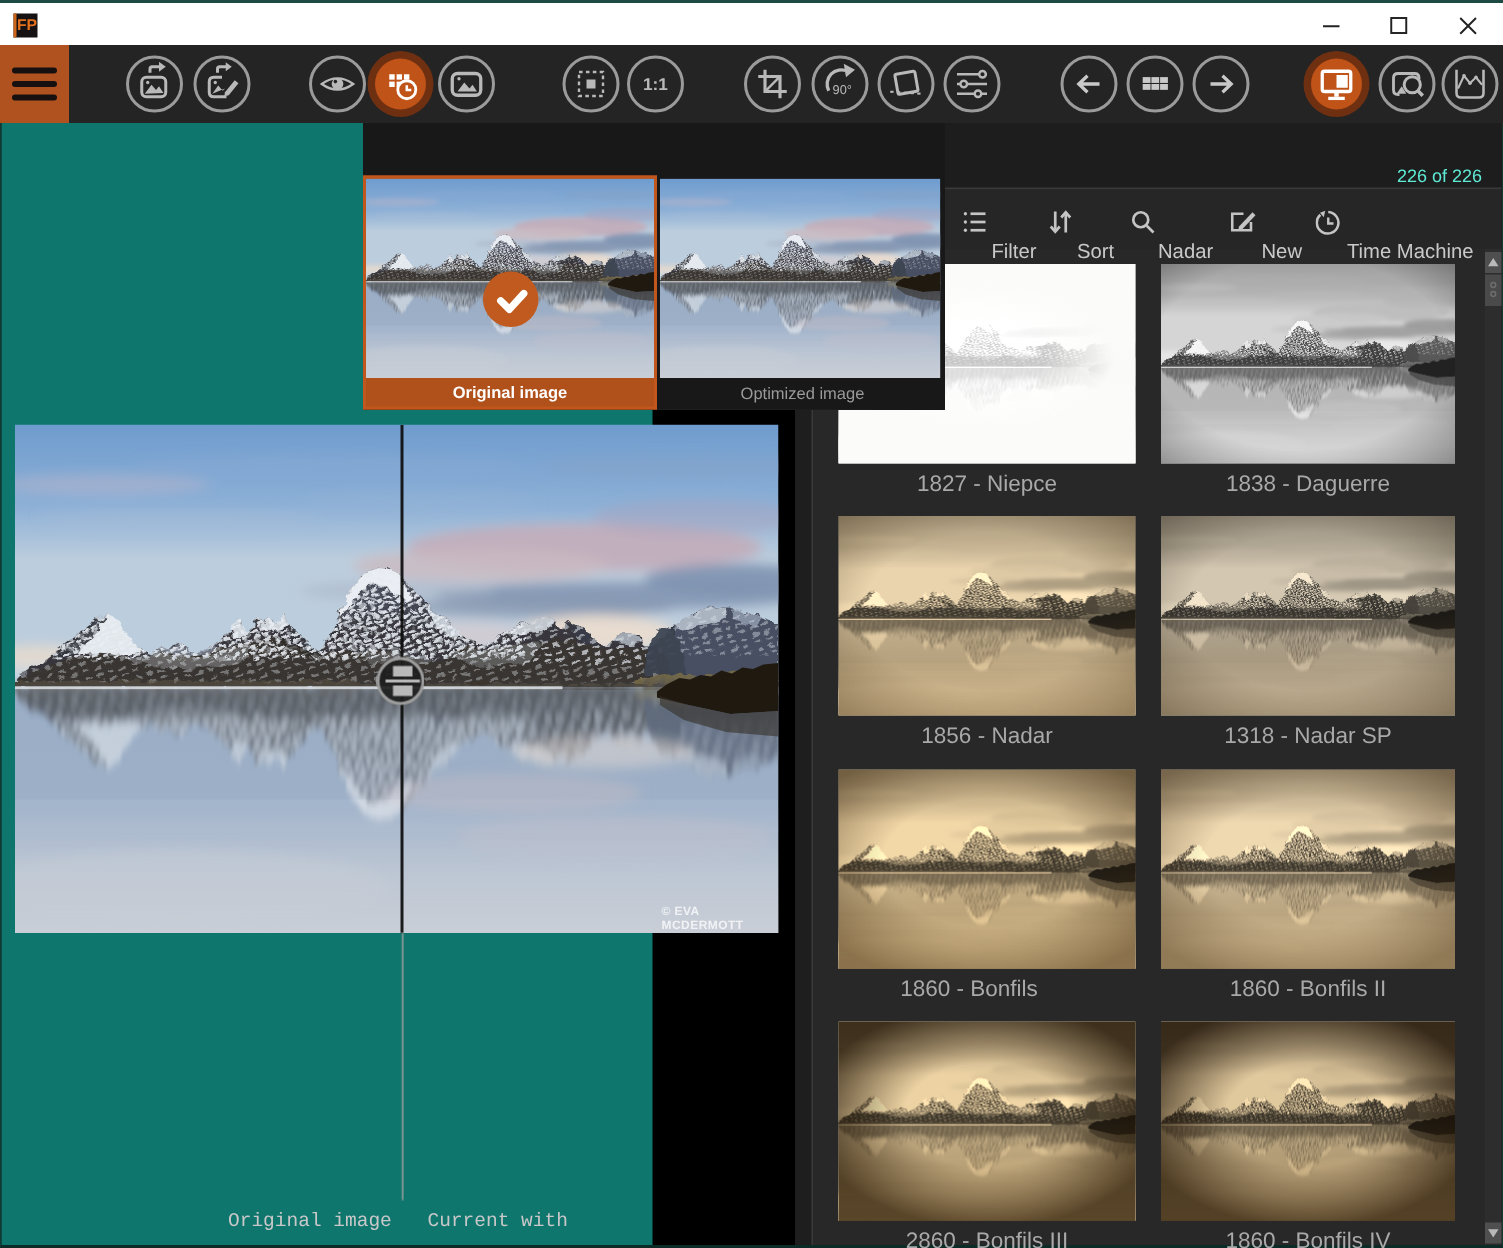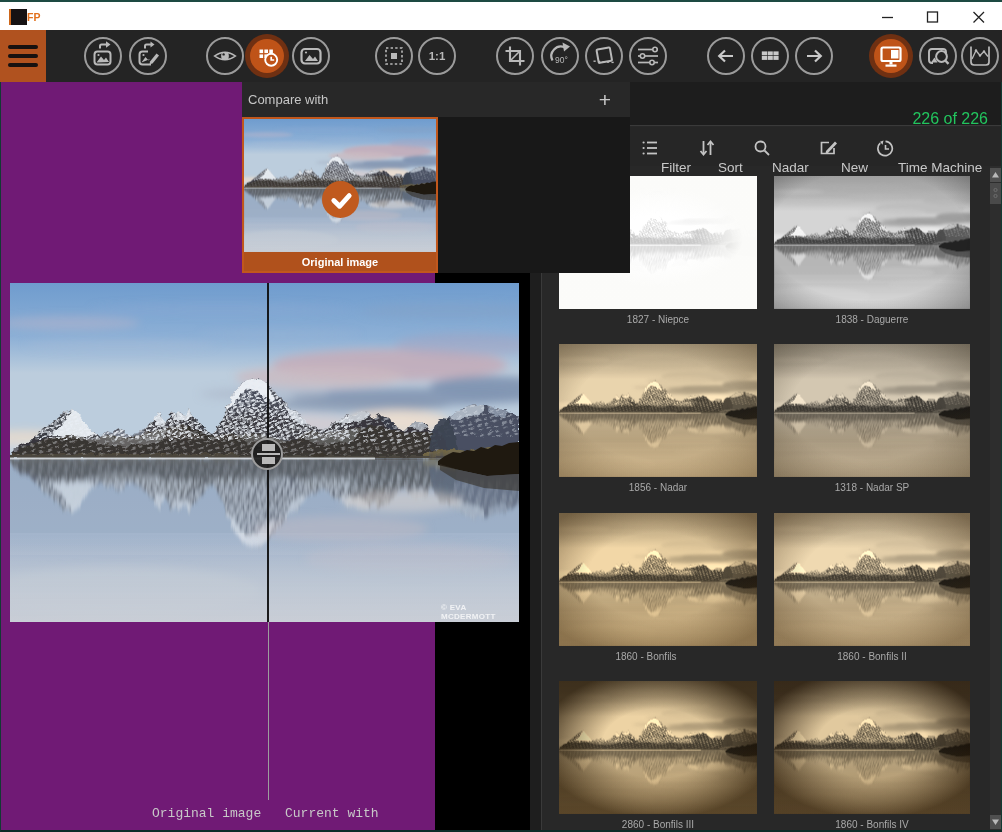--- a/index.html
+++ b/index.html
@@ -4,54 +4,54 @@
 <style>
   * { margin:0; padding:0; box-sizing:border-box; }
   html,body { width:1002px; height:832px; background:#000; overflow:hidden;
     font-family:"Liberation Sans", sans-serif; }
   #win { position:absolute; left:0; top:0; width:1002px; height:832px;
     border-left:1px solid #123a33; border-right:1px solid #123a33; border-bottom:2px solid #0d2b26; }
   
   #titlebar { position:absolute; left:0; top:0; width:1002px; height:30px; background:#fff;
     border-top:2px solid #1d4a42; }
   #fplogo { position:absolute; left:9px; top:7px; width:16px; height:16px; background:#161213;
-    border-left:2px solid #cd661a; color:#e2701c; font-size:10.5px; font-weight:bold; text-align:center; line-height:16px;padding-left:16px; }
+    border-left:2px solid #cd661a; color:#e2701c; font-size:10.5px; font-weight:bold; text-align:center; line-height:16px; }
   #title { position:absolute; left:29px; top:7px; font-size:12.5px; color:#111; letter-spacing:-0.35px; }
   .winbtn { position:absolute; top:0; width:14px; height:30px; color:#222; }
   
   #toolbar { position:absolute; left:0; top:30px; width:1002px; height:52px; background:#242424; }
   #hamburger { position:absolute; left:0; top:0; width:46px; height:52px; background:#b0521f; }
   #hamburger i { position:absolute; left:8px; width:30px; height:4px; background:#161110; border-radius:2px; display:block; }
   .tbtn { position:absolute; top:7px; width:38px; height:38px; border-radius:50%; border:2px solid #9b9b9b; }
   .tbtn svg { position:absolute; left:0; top:0; }
   .tbtn.hl { border:none; background:#bf5318; box-shadow:0 0 0 5px #6f3012; width:34px; height:34px; top:9px; }
   
-  #canvas { position:absolute; left:1px; top:82px; width:434px; height:748px; background:#701a75; }
+  #canvas { position:absolute; left:1px; top:82px; width:434px; height:748px; background:#0f766e; }
   #photo { position:absolute; left:9px; top:201px; width:509px; height:339px; }
   #splitline { position:absolute; left:266px; top:201px; width:2px; height:339px;
      background:rgba(12,12,12,.92); }
   #splitline2 { position:absolute; left:267px; top:540px; width:1px; height:178px; background:#9d9d9d; }
   #handle { position:absolute; left:250px; top:356px; width:32px; height:32px; border-radius:50%;
      background:rgba(30,30,30,.92); border:2px solid #9d9d9d; }
   #handle .sq { position:absolute; left:9px; width:13px; height:7px; background:#b9b9b9; }
   #handle .ln { position:absolute; left:4px; top:13px; width:23px; height:2px; background:#b9b9b9; }
   .blabel { position:absolute; top:724px; font-family:"Liberation Mono",monospace; font-size:13px; color:#c8c8c8; }
   #wm { position:absolute; left:440px; top:521px; font-size:8px; font-weight:bold; color:rgba(255,255,255,.75); letter-spacing:.3px; }
   
   #rightpanel { position:absolute; left:530px; top:82px; width:471px; height:748px; background:#282828; }
   #rp-head { position:absolute; left:0; top:0; width:471px; height:44px; background:#1d1d1d; border-bottom:1px solid #3a3a3a; }
-  #count { position:absolute; right:13px; top:28px; font-size:16px; color:#22c55e; }
+  #count { position:absolute; right:13px; top:28px; font-size:12px; color:#5eead4; }
   #filterrow { position:absolute; left:0; top:45px; width:471px; height:39px; background:#262626; color:#c9c9c9; font-size:13.5px; }
   .fitem { position:absolute; top:15px;margin-top:18px; }
   .fico { position:absolute; top:13px; }
   #rp-leftstrip { position:absolute; left:0; top:0; width:12px; height:748px; background:#1e1e1e; border-right:1px solid #3a3a3a; }
   .thumb { position:absolute; overflow:hidden; }
   .thumb svg { position:absolute; left:0; top:0; width:100%; height:100%; }
   .vig { position:absolute; left:0; top:0; width:100%; height:100%; }
-  .cap { position:absolute; width:197px; text-align:center; font-size:10px; color:#a9a9a9; }
+  .cap { position:absolute; width:197px; text-align:center; font-size:15px; color:#a9a9a9; }
   
   #sbar { position:absolute; left:460px; top:84px; width:11px; height:664px; background:#2d2d2d; }
   #sbar .btn { position:absolute; left:0; width:11px; height:14px; background:#4f4f4f; color:#c4c4c4; font-size:7px; text-align:center; line-height:14px; }
   #sthumb { position:absolute; left:0; top:17px; width:11px; height:21px; background:#4a4a4a; }
   
   #cpanel { position:absolute; left:242px; top:82px; width:388px; height:191px; background:#181818; }
   #cphead { position:absolute; left:0; top:0; width:388px; height:35px; background:#282828; }
   #cphead span { position:absolute; left:6px; top:10px; font-size:13px; color:#c6c6c6; }
   #cplus { position:absolute; right:19px; top:6px; font-size:21px; color:#c6c6c6; font-weight:normal; }
   .cthumb { position:absolute; top:35px; }
@@ -482,30 +482,34 @@
           <circle cx="5.5" cy="7" r="1.6" fill="none" stroke="#6e6e6e" stroke-width="1"></circle>
           <circle cx="5.5" cy="13" r="1.6" fill="none" stroke="#6e6e6e" stroke-width="1"></circle>
         </svg></div>
     <div class="btn" style="bottom:1px"><svg width="11" height="14">
           <polygon points="5.5,10 9,4.5 2,4.5" fill="#b9b9b9"></polygon>
         </svg></div>
   </div>
 </div>
 
 <div id="cpanel">
-  <div id="cphead">
-      <span>Compare with</span>
-      <div id="cplus">+</div>
-    </div>
   <div class="cthumb" style="left:0;width:196px;height:156px;border:2px solid #c1571c;background:#b0511c">
     <div class="img" style="left:0;top:0;width:192px;height:133px">
       <svg viewBox="0 0 509 339" preserveAspectRatio="none" width="192" height="133">
           <use href="#scene"></use>
         </svg>
     </div>
     <div id="check">
         <svg width="27" height="27" viewBox="0 0 28 28">
           <path d="M6 14 L12 20 L22 9" stroke="#fff" stroke-width="5" fill="none" stroke-linecap="round" stroke-linejoin="round"></path>
         </svg>
       </div>
     <div class="clabel" style="bottom:3px;color:#fff;font-weight:bold">Original image</div>
   </div>
+  <div class="cthumb" style="left:198px;width:190px;height:156px;background:#181818">
+    <div class="img" style="left:0;top:2px;width:187px;height:133px">
+      <svg viewBox="0 0 509 339" preserveAspectRatio="none" width="187" height="133">
+          <use href="#scene"></use>
+        </svg>
+    </div>
+    <div class="clabel" style="bottom:4px;color:#9a9a9a">Optimized image</div>
+  </div>
 </div>
 
 </body></html>

